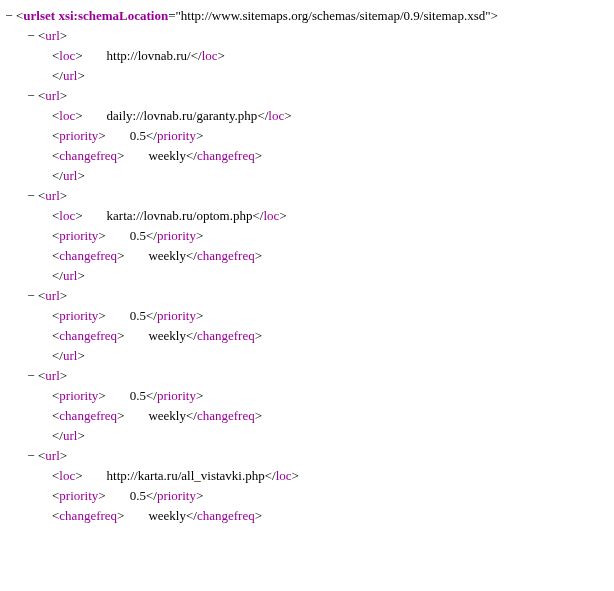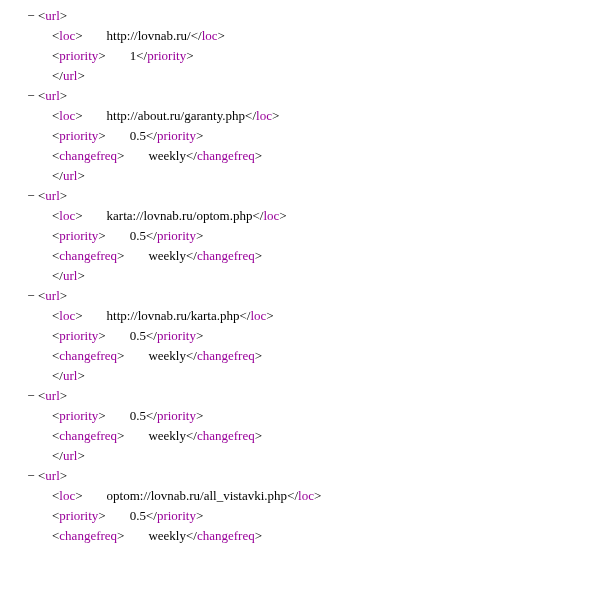--- a/index.html
+++ b/index.html
@@ -58,40 +58,39 @@
   .text-value {
     color: #000000;
     padding-left: 24px;
   }
   .root-line .tag { font-weight: bold; }
 </style>
 </head>
 <body>
 
 <div id="xml-tree">
+    <div class="node root-line indent-1"><span class="toggle">−</span><span class="punct">&lt;</span><span class="tag">urlset</span> <span class="attr-name">xsi:schemaLocation</span><span class="attr-eq">=</span><span class="attr-value">"http://www.sitemaps.org/schemas/sitemap/0.9/sitemap.xsd"</span><span class="punct">&gt;</span></div>
     <div class="node indent-2"><span class="toggle">−</span><span class="punct">&lt;</span><span class="tag">url</span><span class="punct">&gt;</span></div>
     <div class="node indent-3"><span class="punct">&lt;</span><span class="tag">loc</span><span class="punct">&gt;</span><span class="text-value">http://lovnab.ru/</span><span class="punct">&lt;/</span><span class="tag">loc</span><span class="punct">&gt;</span></div>
-    <div class="node indent-3"><span class="punct">&lt;</span><span class="tag">priority</span><span class="punct">&gt;</span><span class="text-value">1</span><span class="punct">&lt;/</span><span class="tag">priority</span><span class="punct">&gt;</span></div>
     <div class="node indent-3"><span class="punct">&lt;/</span><span class="tag">url</span><span class="punct">&gt;</span></div>
     <div class="node indent-2"><span class="toggle">−</span><span class="punct">&lt;</span><span class="tag">url</span><span class="punct">&gt;</span></div>
-    <div class="node indent-3"><span class="punct">&lt;</span><span class="tag">loc</span><span class="punct">&gt;</span><span class="text-value">http://about.ru/garanty.php</span><span class="punct">&lt;/</span><span class="tag">loc</span><span class="punct">&gt;</span></div>
+    <div class="node indent-3"><span class="punct">&lt;</span><span class="tag">loc</span><span class="punct">&gt;</span><span class="text-value">daily://lovnab.ru/garanty.php</span><span class="punct">&lt;/</span><span class="tag">loc</span><span class="punct">&gt;</span></div>
     <div class="node indent-3"><span class="punct">&lt;</span><span class="tag">priority</span><span class="punct">&gt;</span><span class="text-value">0.5</span><span class="punct">&lt;/</span><span class="tag">priority</span><span class="punct">&gt;</span></div>
     <div class="node indent-3"><span class="punct">&lt;</span><span class="tag">changefreq</span><span class="punct">&gt;</span><span class="text-value">weekly</span><span class="punct">&lt;/</span><span class="tag">changefreq</span><span class="punct">&gt;</span></div>
     <div class="node indent-3"><span class="punct">&lt;/</span><span class="tag">url</span><span class="punct">&gt;</span></div>
     <div class="node indent-2"><span class="toggle">−</span><span class="punct">&lt;</span><span class="tag">url</span><span class="punct">&gt;</span></div>
     <div class="node indent-3"><span class="punct">&lt;</span><span class="tag">loc</span><span class="punct">&gt;</span><span class="text-value">karta://lovnab.ru/optom.php</span><span class="punct">&lt;/</span><span class="tag">loc</span><span class="punct">&gt;</span></div>
     <div class="node indent-3"><span class="punct">&lt;</span><span class="tag">priority</span><span class="punct">&gt;</span><span class="text-value">0.5</span><span class="punct">&lt;/</span><span class="tag">priority</span><span class="punct">&gt;</span></div>
     <div class="node indent-3"><span class="punct">&lt;</span><span class="tag">changefreq</span><span class="punct">&gt;</span><span class="text-value">weekly</span><span class="punct">&lt;/</span><span class="tag">changefreq</span><span class="punct">&gt;</span></div>
     <div class="node indent-3"><span class="punct">&lt;/</span><span class="tag">url</span><span class="punct">&gt;</span></div>
     <div class="node indent-2"><span class="toggle">−</span><span class="punct">&lt;</span><span class="tag">url</span><span class="punct">&gt;</span></div>
-    <div class="node indent-3"><span class="punct">&lt;</span><span class="tag">loc</span><span class="punct">&gt;</span><span class="text-value">http://lovnab.ru/karta.php</span><span class="punct">&lt;/</span><span class="tag">loc</span><span class="punct">&gt;</span></div>
     <div class="node indent-3"><span class="punct">&lt;</span><span class="tag">priority</span><span class="punct">&gt;</span><span class="text-value">0.5</span><span class="punct">&lt;/</span><span class="tag">priority</span><span class="punct">&gt;</span></div>
     <div class="node indent-3"><span class="punct">&lt;</span><span class="tag">changefreq</span><span class="punct">&gt;</span><span class="text-value">weekly</span><span class="punct">&lt;/</span><span class="tag">changefreq</span><span class="punct">&gt;</span></div>
     <div class="node indent-3"><span class="punct">&lt;/</span><span class="tag">url</span><span class="punct">&gt;</span></div>
     <div class="node indent-2"><span class="toggle">−</span><span class="punct">&lt;</span><span class="tag">url</span><span class="punct">&gt;</span></div>
     <div class="node indent-3"><span class="punct">&lt;</span><span class="tag">priority</span><span class="punct">&gt;</span><span class="text-value">0.5</span><span class="punct">&lt;/</span><span class="tag">priority</span><span class="punct">&gt;</span></div>
     <div class="node indent-3"><span class="punct">&lt;</span><span class="tag">changefreq</span><span class="punct">&gt;</span><span class="text-value">weekly</span><span class="punct">&lt;/</span><span class="tag">changefreq</span><span class="punct">&gt;</span></div>
     <div class="node indent-3"><span class="punct">&lt;/</span><span class="tag">url</span><span class="punct">&gt;</span></div>
     <div class="node indent-2"><span class="toggle">−</span><span class="punct">&lt;</span><span class="tag">url</span><span class="punct">&gt;</span></div>
-    <div class="node indent-3"><span class="punct">&lt;</span><span class="tag">loc</span><span class="punct">&gt;</span><span class="text-value">optom://lovnab.ru/all_vistavki.php</span><span class="punct">&lt;/</span><span class="tag">loc</span><span class="punct">&gt;</span></div>
+    <div class="node indent-3"><span class="punct">&lt;</span><span class="tag">loc</span><span class="punct">&gt;</span><span class="text-value">http://karta.ru/all_vistavki.php</span><span class="punct">&lt;/</span><span class="tag">loc</span><span class="punct">&gt;</span></div>
     <div class="node indent-3"><span class="punct">&lt;</span><span class="tag">priority</span><span class="punct">&gt;</span><span class="text-value">0.5</span><span class="punct">&lt;/</span><span class="tag">priority</span><span class="punct">&gt;</span></div>
     <div class="node indent-3"><span class="punct">&lt;</span><span class="tag">changefreq</span><span class="punct">&gt;</span><span class="text-value">weekly</span><span class="punct">&lt;/</span><span class="tag">changefreq</span><span class="punct">&gt;</span></div>
   </div>
 
 </body></html>

